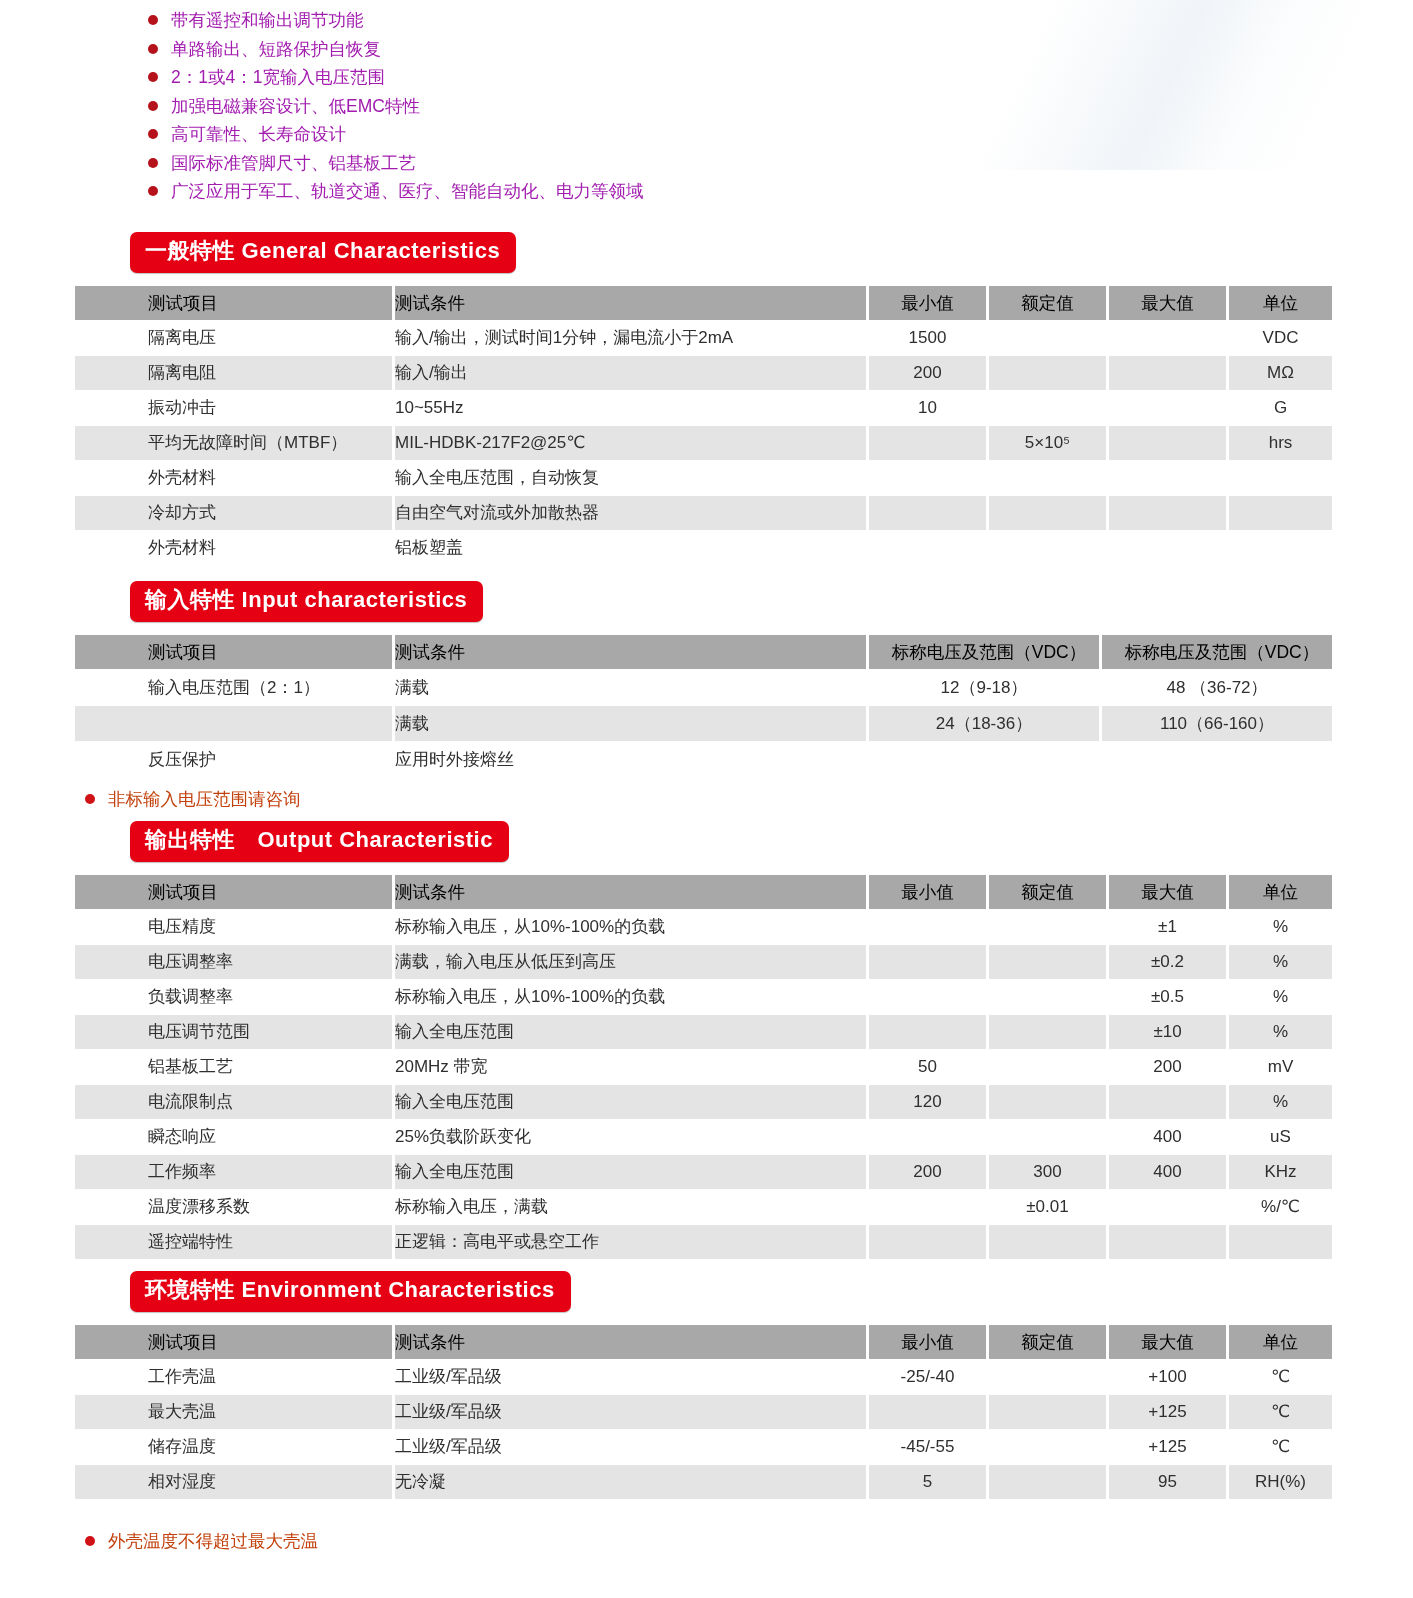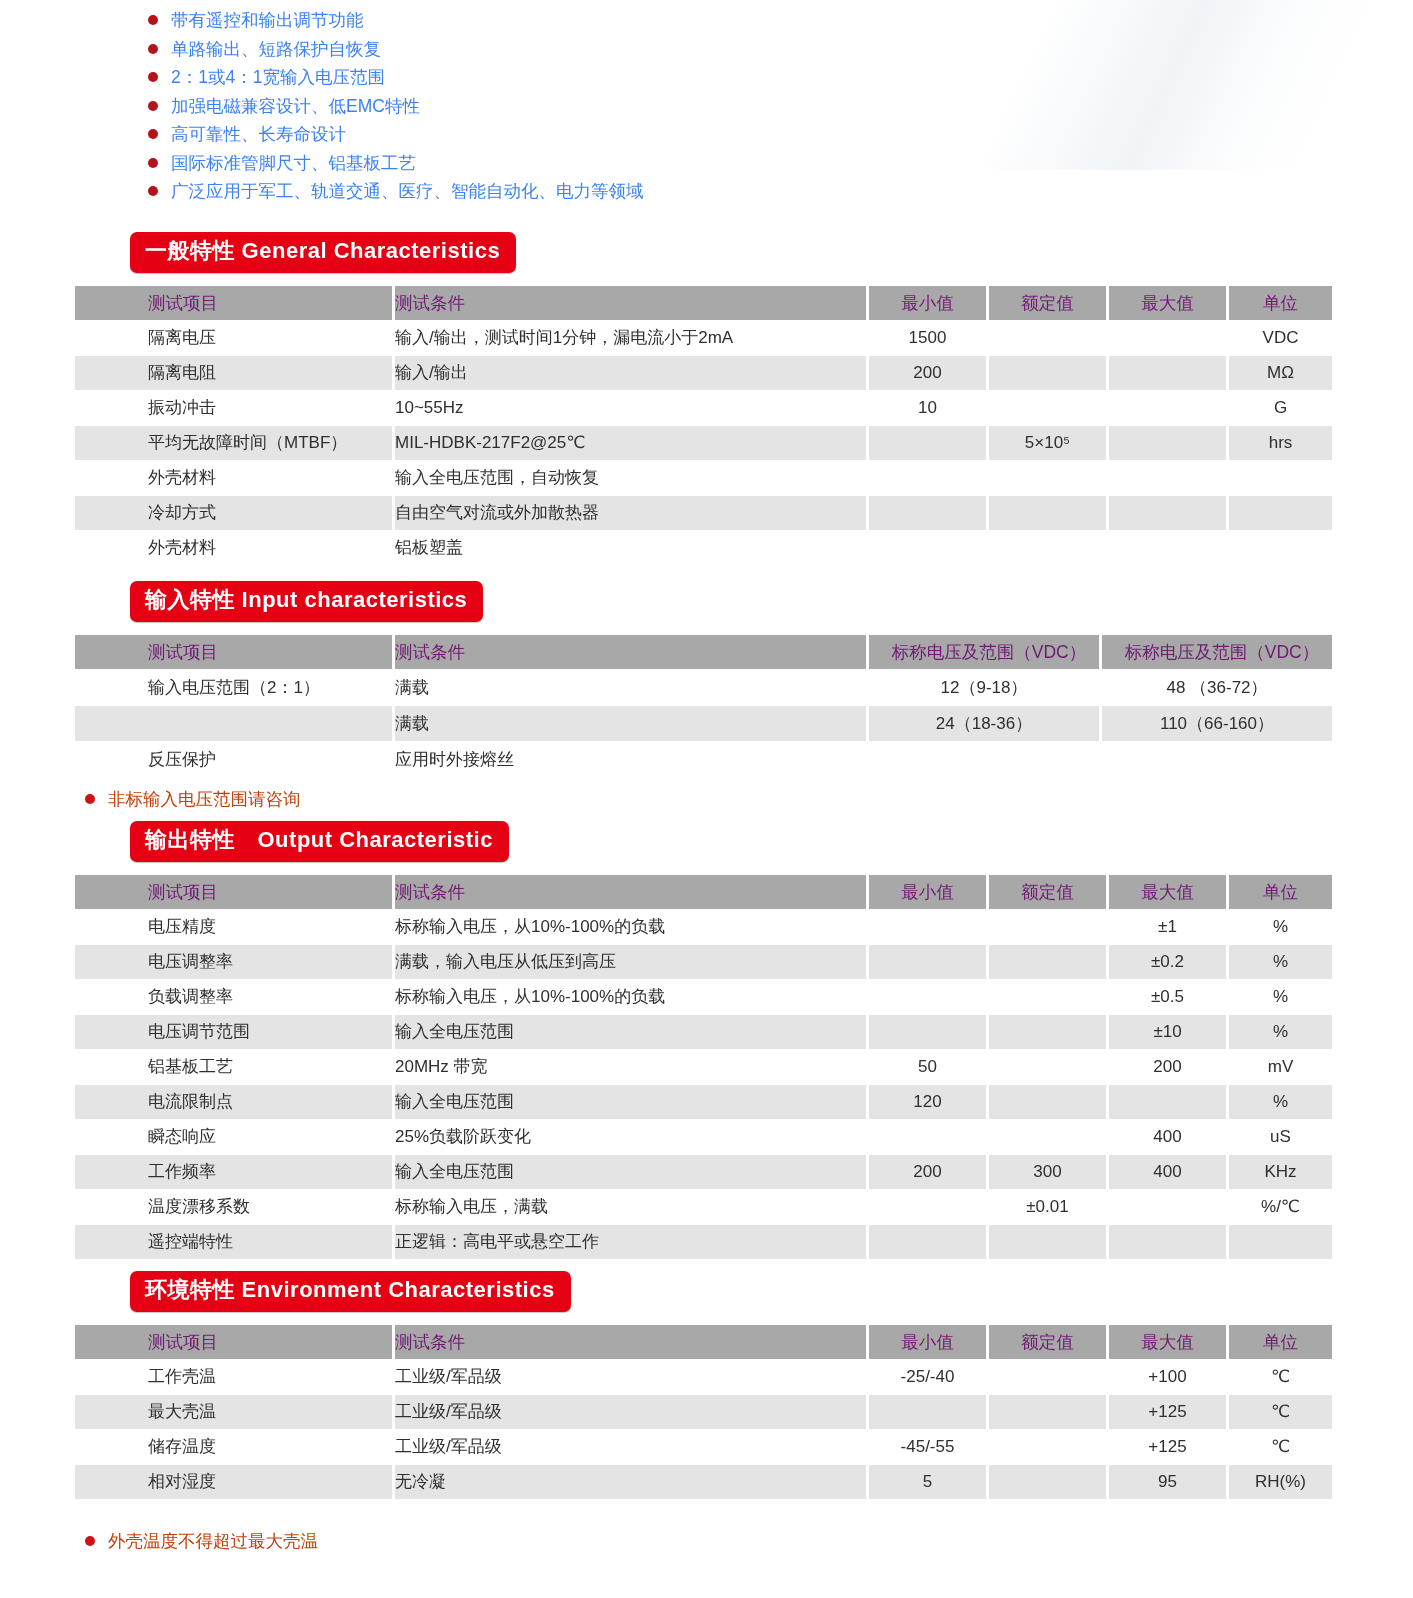--- a/index.html
+++ b/index.html
@@ -10,42 +10,42 @@
     color:#2f2f2f;
     position:relative;
     overflow:hidden;
   }
   .watermark {
     position:absolute; top:0; right:0; width:600px; height:170px;
     background:linear-gradient(115deg, rgba(236,241,245,0) 35%, rgba(228,235,242,0.55) 58%, rgba(242,246,249,0.25) 72%, rgba(255,255,255,0) 85%);
     pointer-events:none;
   }
   .features { list-style:none; margin:6px 0 0 148px; padding:0; position:relative; z-index:1; }
-  .features li { display:flex; align-items:center; height:28.5px; font-size:17.5px; color:#3b82f6; }
+  .features li { display:flex; align-items:center; height:28.5px; font-size:17.5px; color:#a21caf; }
   .dot { width:10px; height:10px; border-radius:50%; background:#b5121b; margin-right:13px; flex:0 0 auto; }
   .badge {
     display:inline-block; margin-left:130px;
     background:#e60014; color:#ffffff;
     font-size:22px; font-weight:bold;
     padding:4px 16px 7px 15px; border-radius:7px;
     white-space:pre; letter-spacing:0.5px;
     box-shadow:0 1px 1px rgba(0,0,0,0.25);
   }
   .badge1 { margin-top:26px; }
   .badge2 { margin-top:16px; }
   .badge3 { margin-top:10px; }
   .badge4 { margin-top:12px; }
   table.spec {
     border-collapse:separate; border-spacing:0;
     margin:13px 0 0 75px; width:1257px;
     table-layout:fixed; font-size:17px;
   }
   .spec th, .spec td { box-sizing:border-box; padding:0; }
   .spec th {
-    background:#a8a8a8; color:#701a75; font-weight:normal;
+    background:#a8a8a8; color:#000000; font-weight:normal;
     height:34px; font-size:17.5px; text-align:center;
   }
   .spec td { height:35px; text-align:center; color:#2f2f2f; background:#ffffff; }
   .t4 td { height:36px; }
   .spec th:not(:first-child), .spec td:not(:first-child) { border-left:3px solid #ffffff; }
   .spec tbody tr:nth-child(even) td { background:#e4e4e4; }
   .spec tbody td { border-top:1px solid #ffffff; }
   .spec th:nth-child(1), .spec td:nth-child(1) { text-align:left; padding-left:73px; }
   .spec th:nth-child(2), .spec td:nth-child(2) { text-align:left; }
   .t6 th:nth-child(1) { width:317px; }

